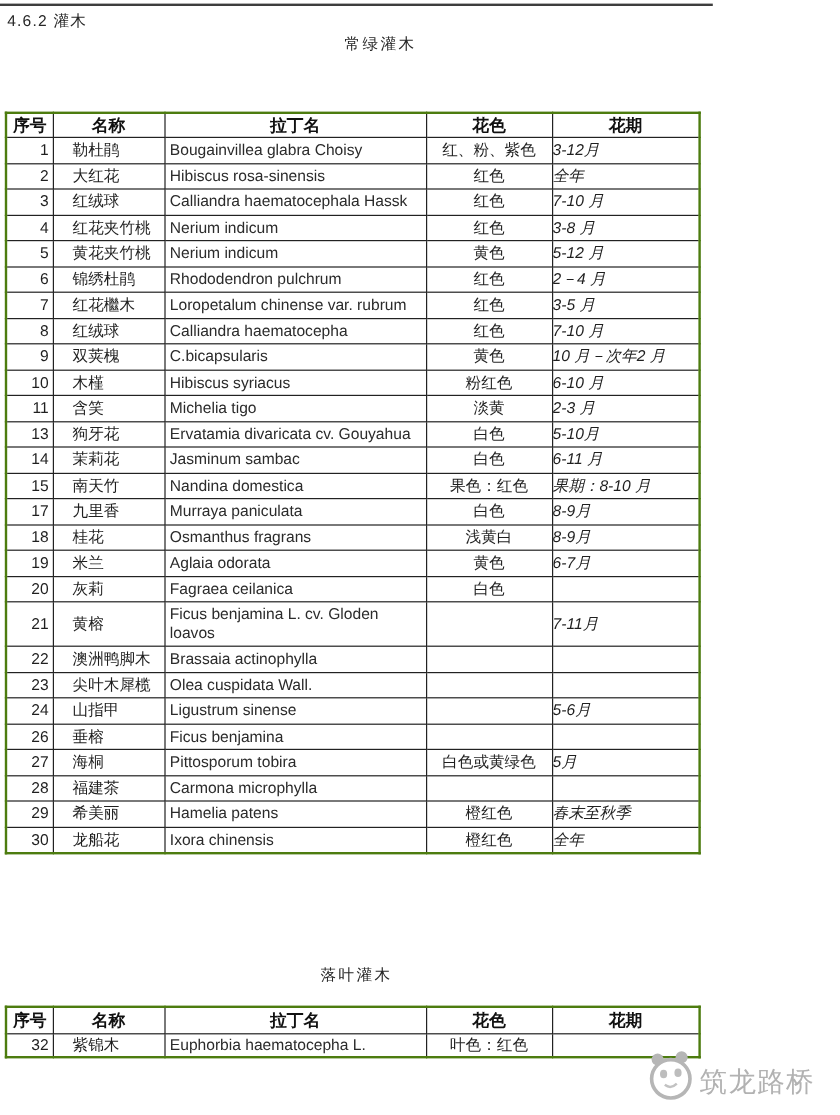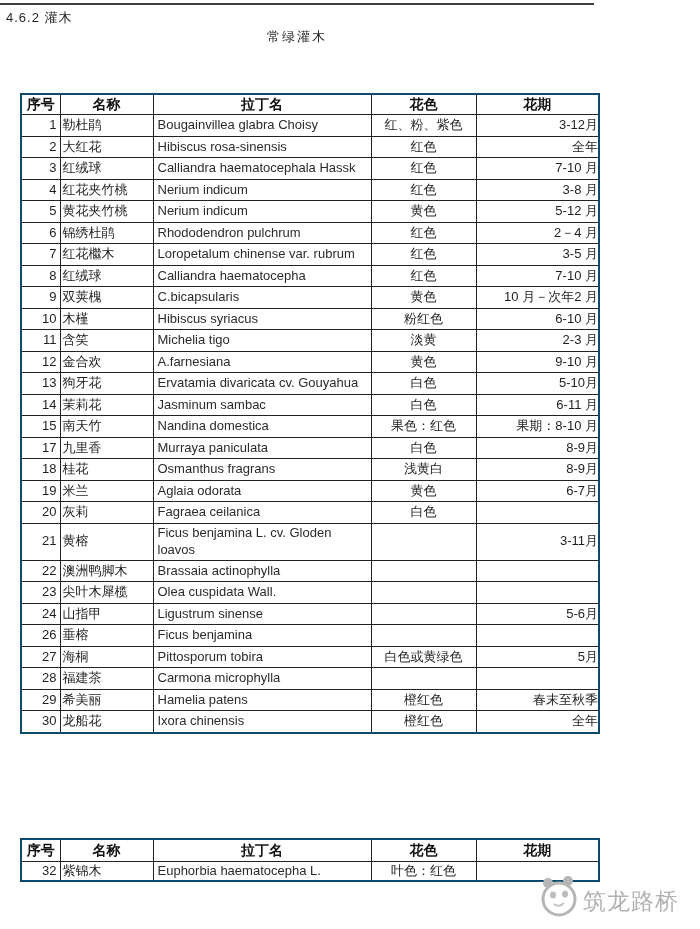--- a/index.html
+++ b/index.html
@@ -16,27 +16,27 @@
     background:#3d3d3d;
   }
   .section-heading{
     position:absolute;left:6px;top:9px;
     font-size:13px;letter-spacing:1px;color:#272727;
   }
   .table-title{
     position:absolute;left:0;width:594px;text-align:center;
     font-size:13px;letter-spacing:2px;color:#272727;
   }
-  .title-evergreen{top:28px;}
+  .title-evergreen{top:28px;padding-left:20px;}
   .title-deciduous{top:804px;}
 
   table.shrub-table{
-    position:absolute;left:20px;width:578px;
+    position:absolute;left:4px;width:578px;
     border-collapse:collapse;
-    border:2px solid #0c4a6e;
+    border:2px solid #4d7c0f;
     table-layout:fixed;
   }
   .t-evergreen{top:93px;}
   .t-deciduous{top:838px;}
   .shrub-table th,.shrub-table td{
     border:1px solid #222222;
     font-size:13px;
     padding:0;
     overflow:hidden;
     line-height:1.25;
@@ -45,24 +45,24 @@
     font-size:14px;font-weight:bold;text-align:center;
     color:#111;
   }
   .t-evergreen th{height:19px;}
   .t-evergreen td{height:20.5px;}
   .t-evergreen tr.tall td{height:36px;}
   .t-deciduous th{height:21px;}
   .t-deciduous td{height:17.5px;}
 
   td.no{text-align:right;padding-right:3px;font-size:13px;}
-  td.name{text-align:left;padding-left:2px;}
+  td.name{text-align:left;padding-left:16px;}
   td.latin{text-align:left;padding-left:4px;white-space:pre-line;color:#2b2b2b;}
   td.color{text-align:center;}
-  td.period{text-align:right;}
+  td.period{text-align:left;font-style:italic;}
 
   .watermark{
     position:absolute;left:538px;top:874px;
     display:flex;align-items:center;
     color:#b0b0b0;
     pointer-events:none;
   }
   .watermark .wm-text{
     font-size:23px;letter-spacing:1px;
     color:#b2b2b2;
@@ -171,27 +171,20 @@
           <td class="period">6-10 月</td>
         </tr>
         <tr>
           <td class="no">11</td>
           <td class="name">含笑</td>
           <td class="latin">Michelia tigo</td>
           <td class="color">淡黄</td>
           <td class="period">2-3 月</td>
         </tr>
         <tr>
-          <td class="no">12</td>
-          <td class="name">金合欢</td>
-          <td class="latin">A.farnesiana</td>
-          <td class="color">黄色</td>
-          <td class="period">9-10 月</td>
-        </tr>
-        <tr>
           <td class="no">13</td>
           <td class="name">狗牙花</td>
           <td class="latin">Ervatamia divaricata cv. Gouyahua</td>
           <td class="color">白色</td>
           <td class="period">5-10月</td>
         </tr>
         <tr>
           <td class="no">14</td>
           <td class="name">茉莉花</td>
           <td class="latin">Jasminum sambac</td>
@@ -232,21 +225,21 @@
           <td class="latin">Fagraea ceilanica</td>
           <td class="color">白色</td>
           <td class="period"></td>
         </tr>
         <tr class="tall">
           <td class="no">21</td>
           <td class="name">黄榕</td>
           <td class="latin">Ficus benjamina L. cv. Gloden
 loavos</td>
           <td class="color"></td>
-          <td class="period">3-11月</td>
+          <td class="period">7-11月</td>
         </tr>
         <tr>
           <td class="no">22</td>
           <td class="name">澳洲鸭脚木</td>
           <td class="latin">Brassaia actinophylla</td>
           <td class="color"></td>
           <td class="period"></td>
         </tr>
         <tr>
           <td class="no">23</td>
@@ -293,20 +286,21 @@
         <tr>
           <td class="no">30</td>
           <td class="name">龙船花</td>
           <td class="latin">Ixora chinensis</td>
           <td class="color">橙红色</td>
           <td class="period">全年</td>
         </tr>
       </tbody>
   </table>
 
+  <div class="table-title title-deciduous">落叶灌木</div>
 
   <table class="shrub-table t-deciduous">
     <colgroup>
       <col style="width:39px">
         <col style="width:93px">
         <col style="width:218px">
       <col style="width:105px">
         <col style="width:123px">
     </colgroup>
     <thead>

